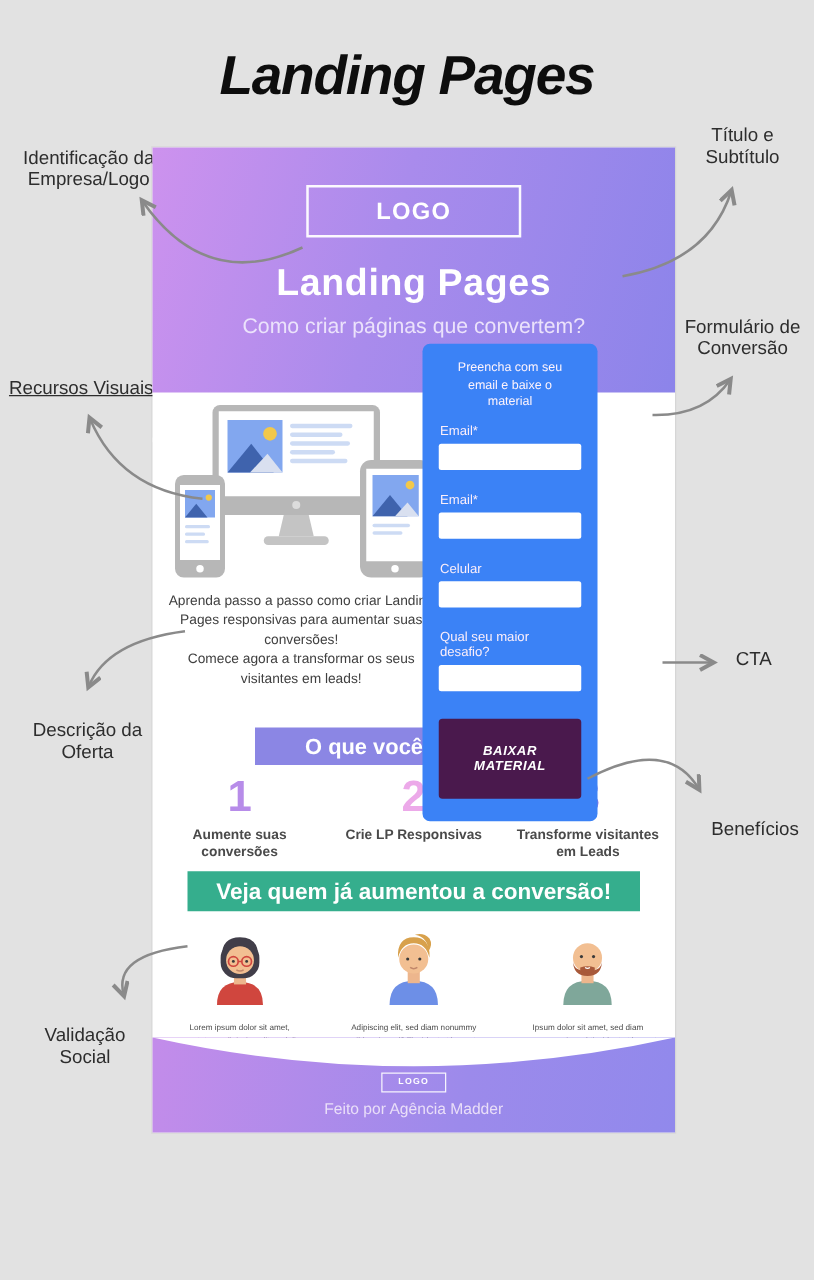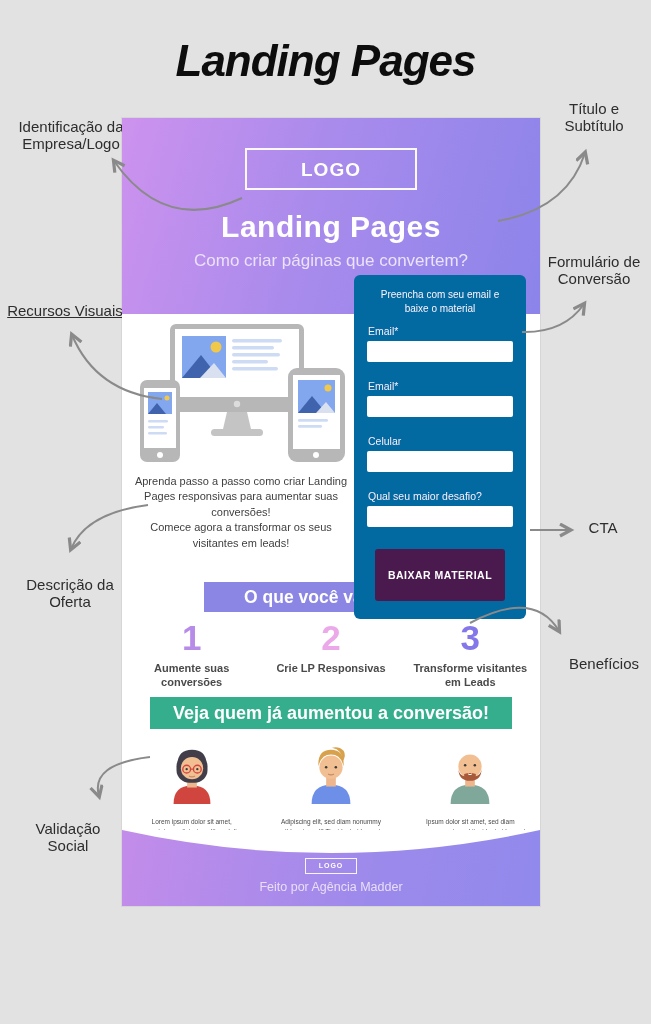--- a/index.html
+++ b/index.html
@@ -26,29 +26,29 @@
     box-shadow:0 0 0 1px rgba(0,0,0,0.05);}
   .mk-header{position:absolute;top:0;left:0;width:418px;height:196px;
     background:linear-gradient(105deg,#cd92ee 0%,#a98bec 45%,#8c84ea 100%);text-align:center;}
   .mk-wave{position:absolute;bottom:-40px;left:0;width:418px;height:40px;display:block;}
   .logo-box{display:inline-block;margin-top:30px;width:172px;height:42px;line-height:40px;
     border:2px solid rgba(255,255,255,0.95);color:#fff;font-size:19px;font-weight:bold;letter-spacing:1px;}
   .mk-headline{margin-top:20px;color:#fff;font-size:30px;font-weight:bold;letter-spacing:0.5px;}
   .mk-subheadline{margin-top:7px;color:#ebe2fb;font-size:17px;font-weight:300;}
 
   
-  .mk-form{position:absolute;left:232px;top:157px;width:172px;background:#0369a1;border-radius:6px;
+  .mk-form{position:absolute;left:216px;top:157px;width:140px;background:#3b82f6;border-radius:6px;
     padding:13px 13px 14px 13px;z-index:3;}
   .form-intro{color:#fdf3fc;font-size:10px;line-height:1.35;text-align:center;padding:0 10px;margin-bottom:10px;}
   .f-label{color:#fbeefa;font-size:10.5px;margin:10px 0 4px 1px;}
   .f-input{width:100%;height:21px;border:none;border-radius:2px;background:#fff;outline:none;
     font-size:10px;padding:0 5px;display:block;}
   .f-gap{height:8px;}
   .form-cta{display:block;margin:22px auto 4px auto;background:#4a194d;color:#fff;border:none;
-    font-size:10.5px;font-weight:bold;letter-spacing:0.5px;padding:20px 13px;border-radius:3px;cursor:pointer;}
+    font-size:10.5px;font-weight:bold;letter-spacing:0.5px;padding:20px 13px;border-radius:3px;cursor:pointer;font-style:italic;}
 
   
   .devices{position:absolute;left:18px;top:206px;width:205px;height:140px;}
   .mk-desc{position:absolute;left:10px;top:356px;width:218px;text-align:center;
     color:#3f3f3f;font-size:11px;line-height:1.4;}
 
   
   .learn-banner{position:absolute;left:82px;top:464px;width:254px;height:30px;background:#8b86e4;
     color:#fff;font-size:17.5px;font-weight:bold;text-align:right;line-height:30px;}
   .benefits{position:absolute;left:0;top:502px;width:418px;display:flex;}

